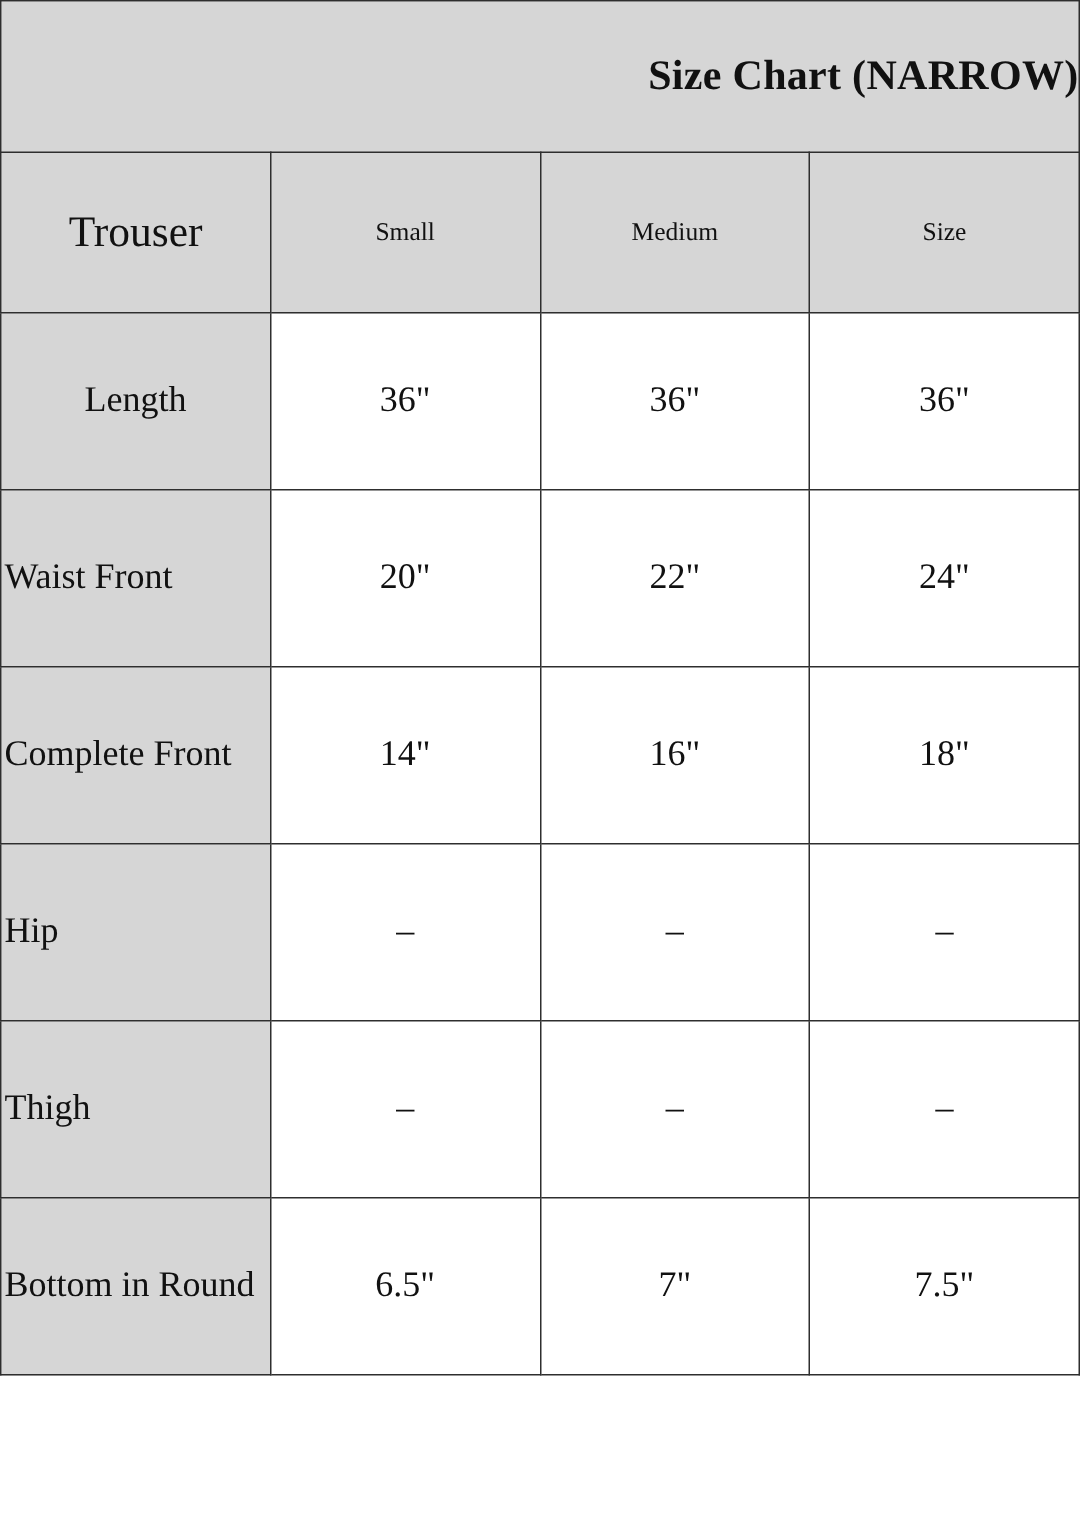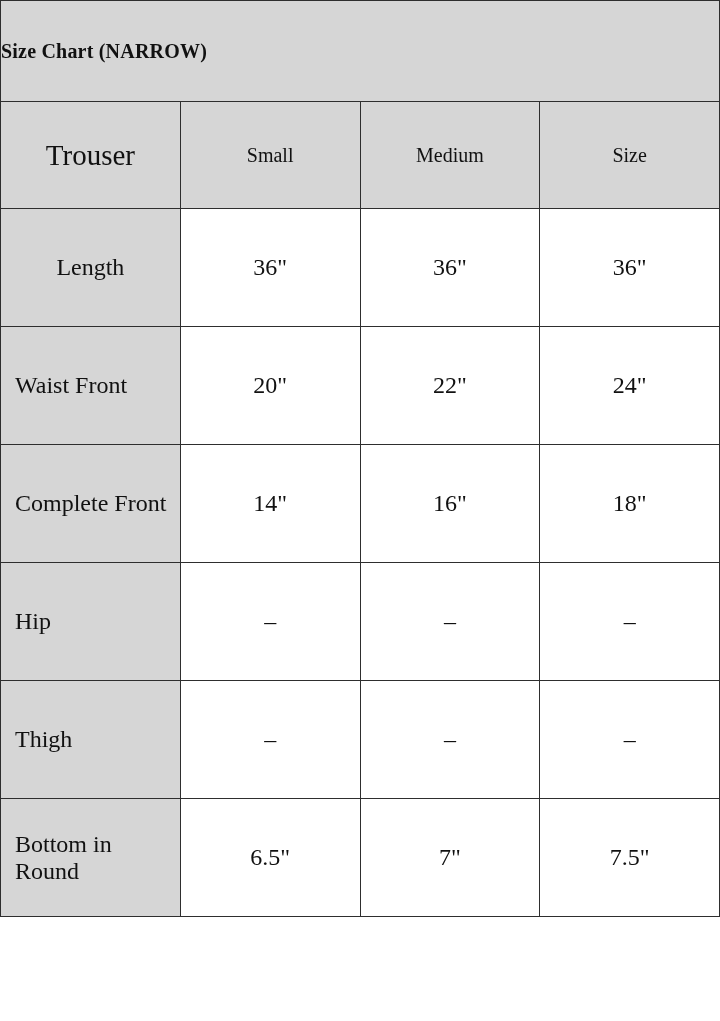--- a/index.html
+++ b/index.html
@@ -28,46 +28,46 @@
   }
   table.size-chart td,
   table.size-chart th {
     border: 1px solid #2e2e2e;
     padding: 0;
     vertical-align: middle;
   }
   .title-cell {
     background: #d6d6d6;
     height: 100px;
-    text-align: left;
-    font-size: 20px;
+    text-align: right;
+    font-size: 28px;
     font-weight: bold;
     letter-spacing: 0.2px;
   }
   .header-row td {
     background: #d6d6d6;
     height: 106px;
     text-align: center;
     font-weight: normal;
   }
   .header-row td.row-label-head {
     font-size: 29px;
   }
   .header-row td.size-head {
-    font-size: 20px;
+    font-size: 17px;
   }
   .body-row td {
     height: 117px;
     margin-left: 24px;
   }
   .body-row td.row-label {
     background: #d6d6d6;
     font-size: 24px;
     text-align: left;
-    padding-left: 14px;
+    padding-left: 2px;
   }
   .body-row td.row-label.centered {
     text-align: center;
     padding-left: 0;
   }
   .body-row td.value {
     background: #ffffff;
     font-size: 24px;
     text-align: center;
   }

